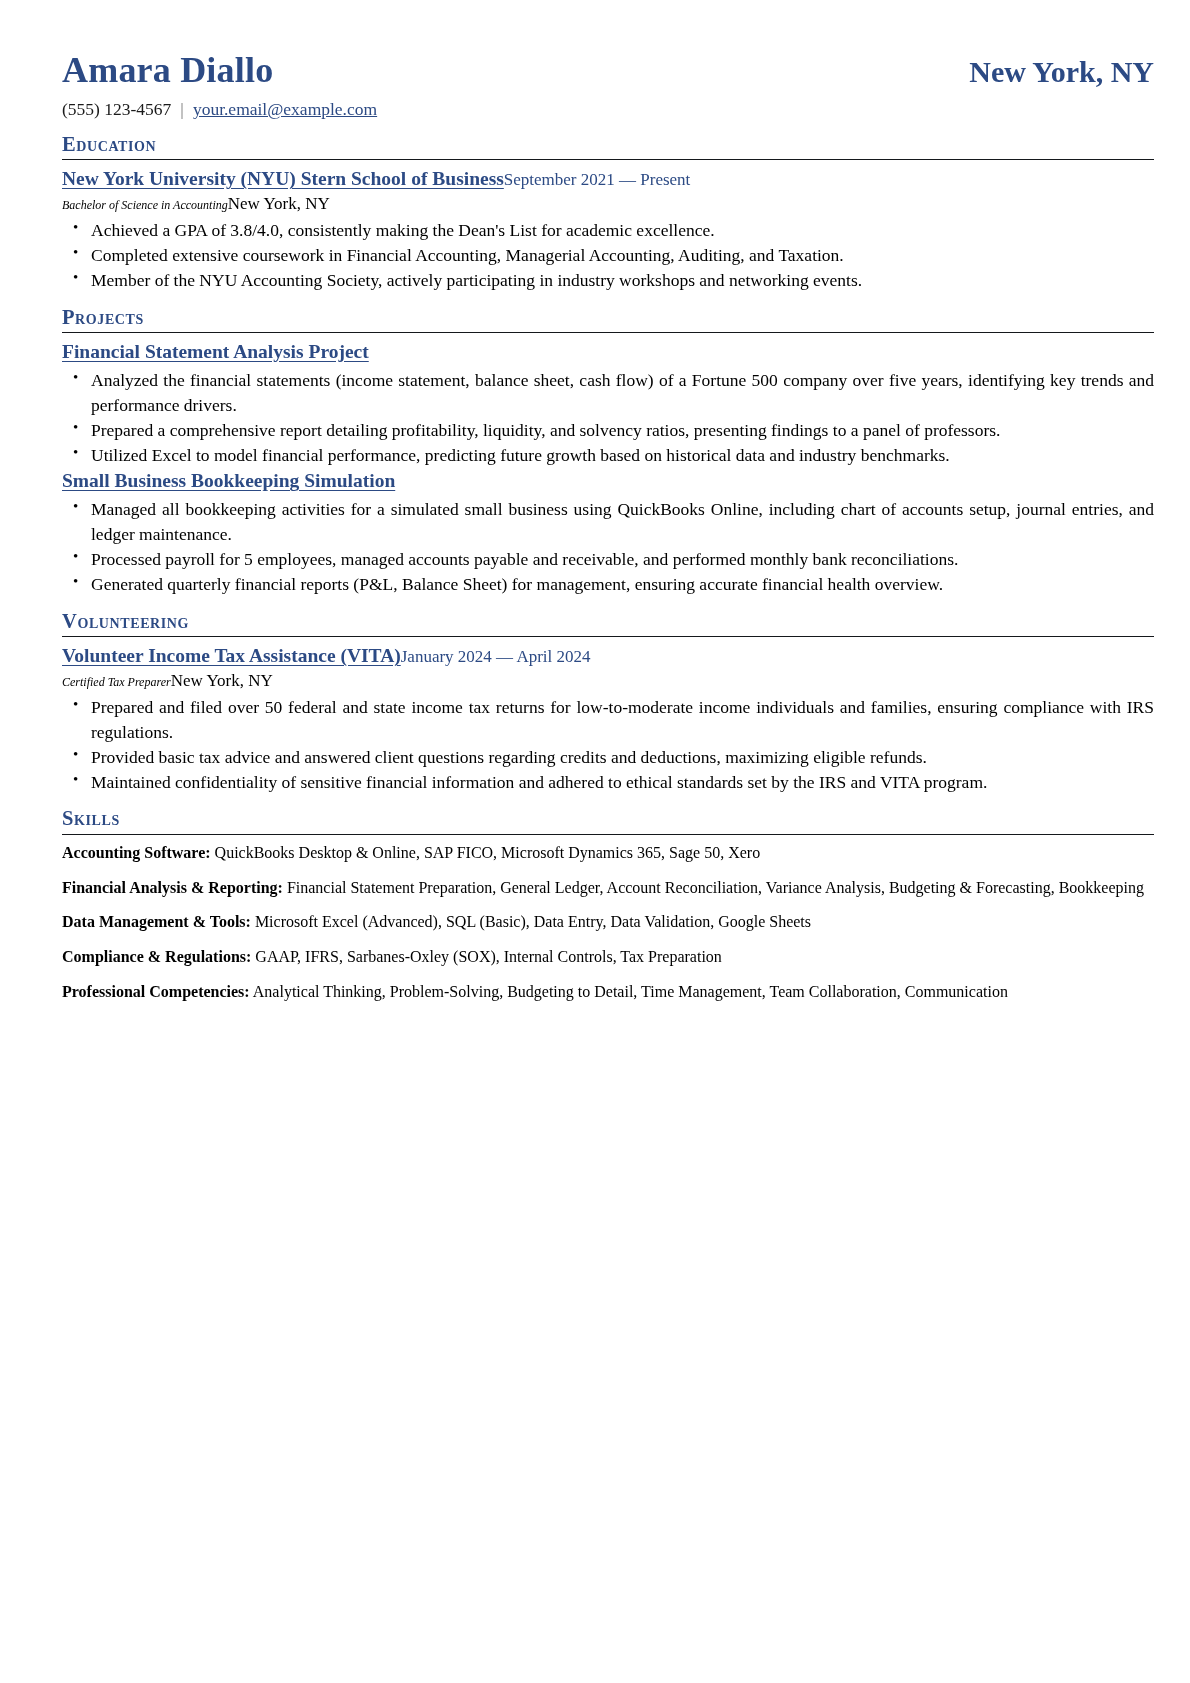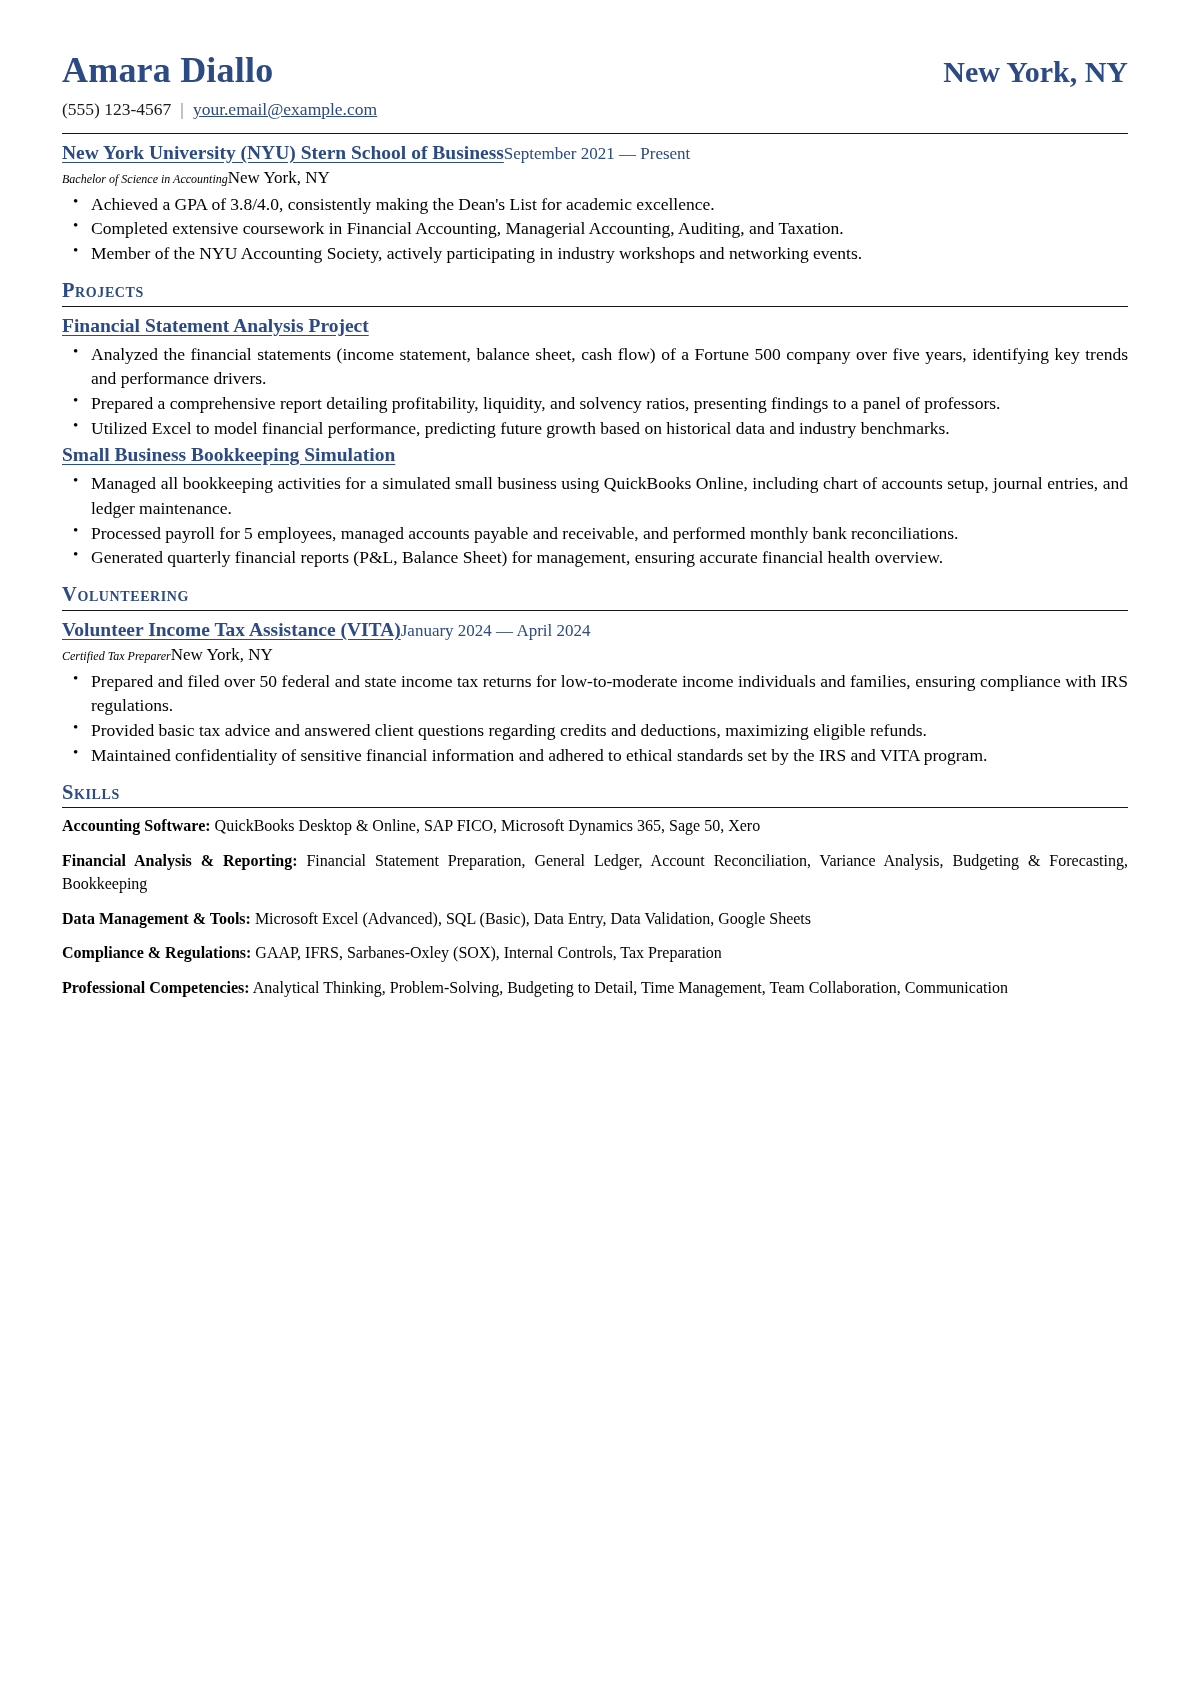--- a/index.html
+++ b/index.html
@@ -8,21 +8,21 @@
     width: 1190px;
     height: 1683px;
     background: #ffffff;
     font-family: "Liberation Serif", "DejaVu Serif", serif;
     color: #000000;
   }
   .page {
     position: relative;
     width: 1190px;
     height: 1683px;
-    padding: 46px 62px 0 62px;
+    padding: 46px 36px 0 62px;
   }
 
   
   .hdr-top {
     display: flex;
     align-items: baseline;
     justify-content: space-between;
     margin-top: 6px;
   }
   .name {
@@ -145,20 +145,21 @@
 
   <div class="hdr-top">
     <div class="name">Amara Diallo</div>
     <div class="location-top">New York, NY</div>
   </div>
   <div class="contact-line">
     <span>(555) 123-4567</span><span class="contact-sep">|</span><a class="contact-email" href="#">your.email@example.com</a>
   </div>
 
   <div class="section">
+    <div class="section-title">Education</div>
     <div class="rule"></div>
 
     <div class="entry">
       <div class="entry-row">
         <span class="entry-title">New York University (NYU) Stern School of Business</span>
         <span class="entry-date">September 2021 — Present</span>
       </div>
       <div class="entry-row sub">
         <span class="entry-subtitle">Bachelor of Science in Accounting</span>
         <span class="entry-place">New York, NY</span>

